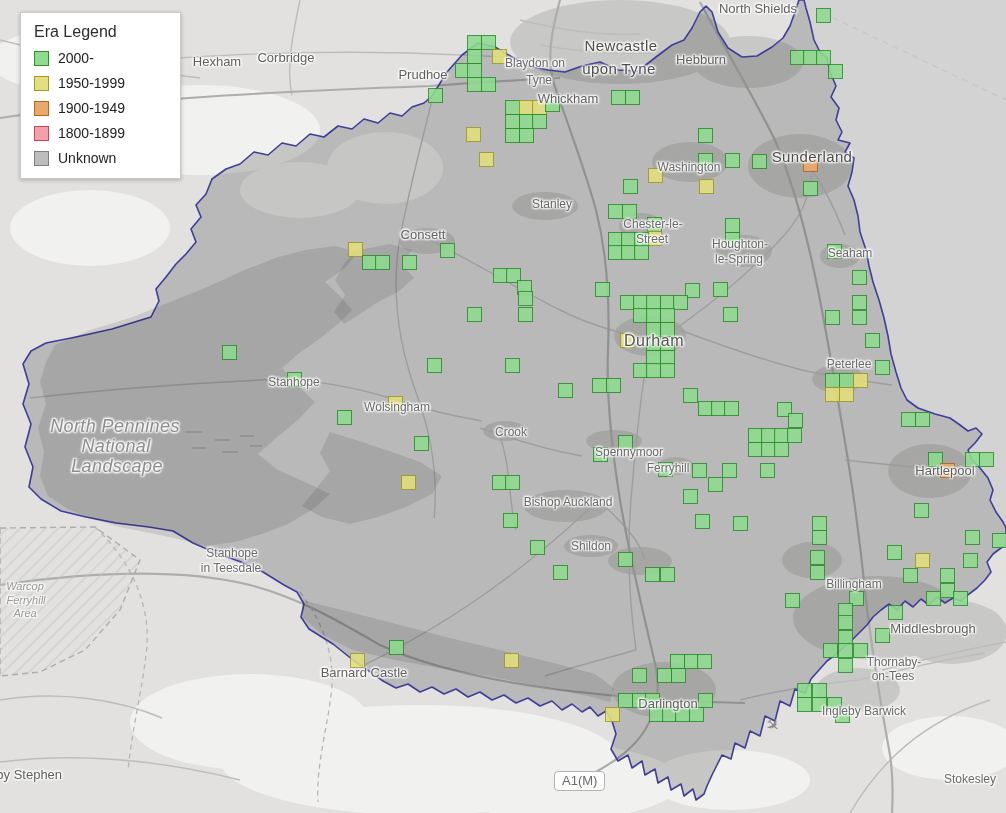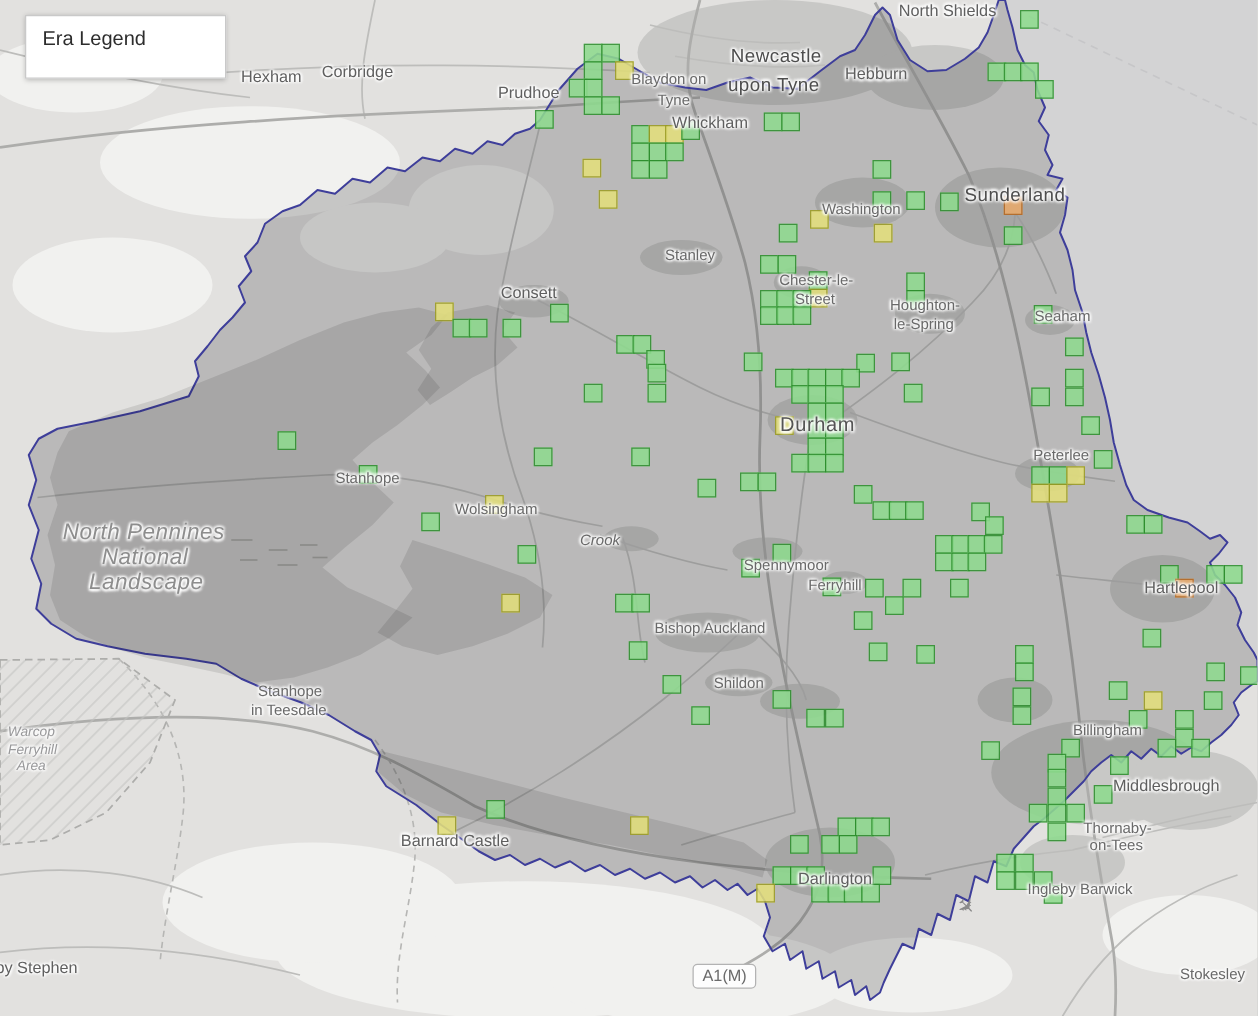--- a/index.html
+++ b/index.html
@@ -360,41 +360,63 @@
       <div class="lbl town-sm" style="left: 739px; top: 259px;">le-Spring</div>
       <div class="lbl town" style="left: 423px; top: 234px;">Consett</div>
       <div class="lbl town-sm" style="left: 850px; top: 253px;">Seaham</div>
       <div class="lbl big-town" style="left: 654px; top: 341px;">Durham</div>
       <div class="lbl town-sm" style="left: 849px; top: 364px;">Peterlee</div>
       <div class="lbl town-sm" style="left: 294px; top: 382px;">Stanhope</div>
       <div class="lbl town-sm" style="left: 397px; top: 407px;">Wolsingham</div>
       <div class="lbl area" style="left: 115px; top: 426px;">North Pennines</div>
       <div class="lbl area" style="left: 116px; top: 446px;">National</div>
       <div class="lbl area" style="left: 117px; top: 466px;">Landscape</div>
-      <div class="lbl town-sm" style="left: 480px; top: 432px; font-style: italic;">Crook</div>
+      <div class="lbl town-sm" style="left: 511px; top: 432px;">Crook</div>
       <div class="lbl town-sm" style="left: 629px; top: 452px;">Spennymoor</div>
       <div class="lbl town-sm" style="left: 668px; top: 468px;">Ferryhill</div>
       <div class="lbl town-sm" style="left: 568px; top: 502px;">Bishop Auckland</div>
       <div class="lbl town-sm" style="left: 591px; top: 546px;">Shildon</div>
       <div class="lbl town-sm" style="left: 232px; top: 553px;">Stanhope</div>
       <div class="lbl town-sm" style="left: 231px; top: 568px;">in Teesdale</div>
       <div class="lbl area-sm" style="left: 25px; top: 586px;">Warcop</div>
       <div class="lbl area-sm" style="left: 26px; top: 600px;">Ferryhill</div>
       <div class="lbl area-sm" style="left: 25px; top: 613px;">Area</div>
       <div class="lbl town" style="left: 364px; top: 672px;">Barnard Castle</div>
       <div class="lbl town" style="left: 945px; top: 470px;">Hartlepool</div>
-      <div class="lbl town-sm" style="left: 886px; top: 584px; text-align: center;">Billingham</div>
+      <div class="lbl town-sm" style="left: 854px; top: 584px; text-align: center;">Billingham</div>
       <div class="lbl town" style="left: 933px; top: 628px;">Middlesbrough</div>
       <div class="lbl town-sm" style="left: 894px; top: 662px;">Thornaby-</div>
       <div class="lbl town-sm" style="left: 893px; top: 676px;">on-Tees</div>
       <div class="lbl town-sm" style="left: 864px; top: 711px;">Ingleby Barwick</div>
       <div class="lbl town" style="left: 668px; top: 703px;">Darlington</div>
       <div class="lbl town-sm" style="left: 970px; top: 779px;">Stokesley</div>
       <div class="lbl town" style="left: 18px; top: 774px;">Kirkby Stephen</div>
     </div>
 
   <div class="road-badge">A1(M)</div>
 
   <div class="legend">
     <div class="legend-title">Era Legend</div>
+    <div id="legend-items">
+        <div class="legend-row">
+          <span class="swatch" style="background: rgb(143, 219, 143); border-color: rgb(46, 143, 46);"></span>
+          <span class="legend-label">2000-</span>
+        </div>
+        <div class="legend-row">
+          <span class="swatch" style="background: rgb(227, 223, 124); border-color: rgb(156, 156, 36);"></span>
+          <span class="legend-label">1950-1999</span>
+        </div>
+        <div class="legend-row">
+          <span class="swatch" style="background: rgb(232, 170, 107); border-color: rgb(181, 103, 31);"></span>
+          <span class="legend-label">1900-1949</span>
+        </div>
+        <div class="legend-row">
+          <span class="swatch" style="background: rgb(242, 160, 170); border-color: rgb(204, 68, 85);"></span>
+          <span class="legend-label">1800-1899</span>
+        </div>
+        <div class="legend-row">
+          <span class="swatch" style="background: rgb(189, 189, 189); border-color: rgb(127, 127, 127);"></span>
+          <span class="legend-label">Unknown</span>
+        </div>
+      </div>
   </div>
 
 </div>
 
 </body></html>

